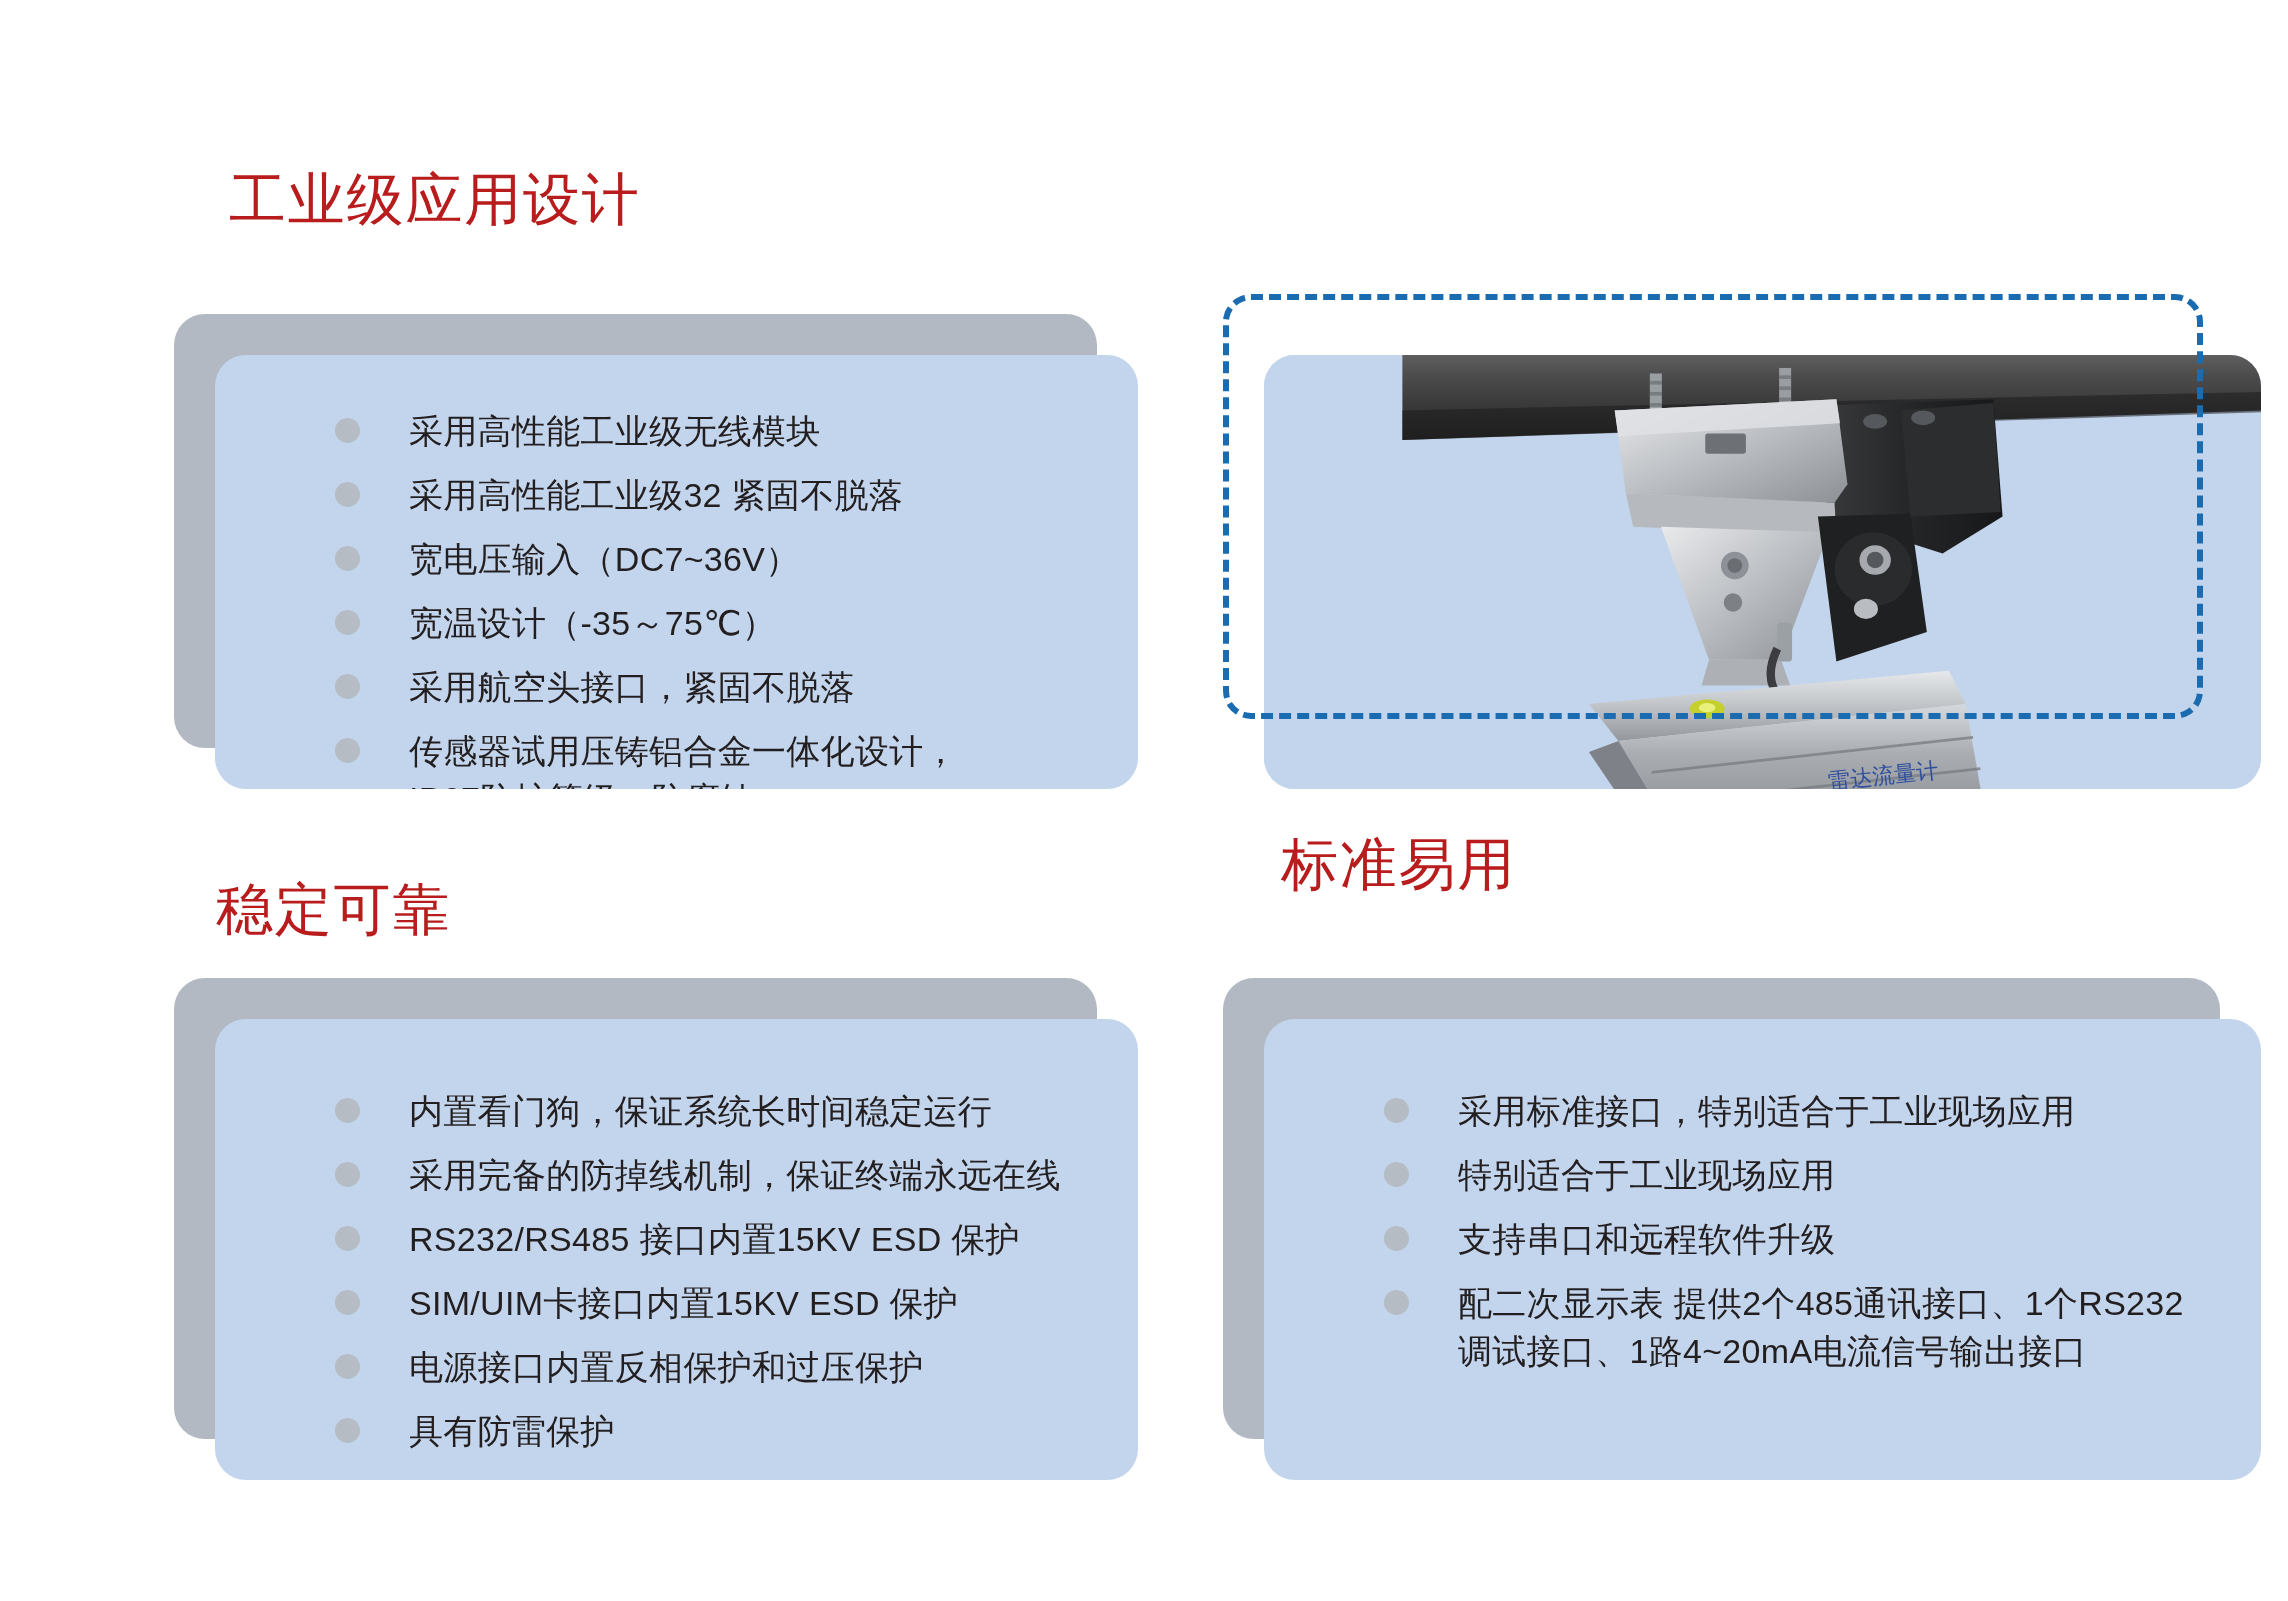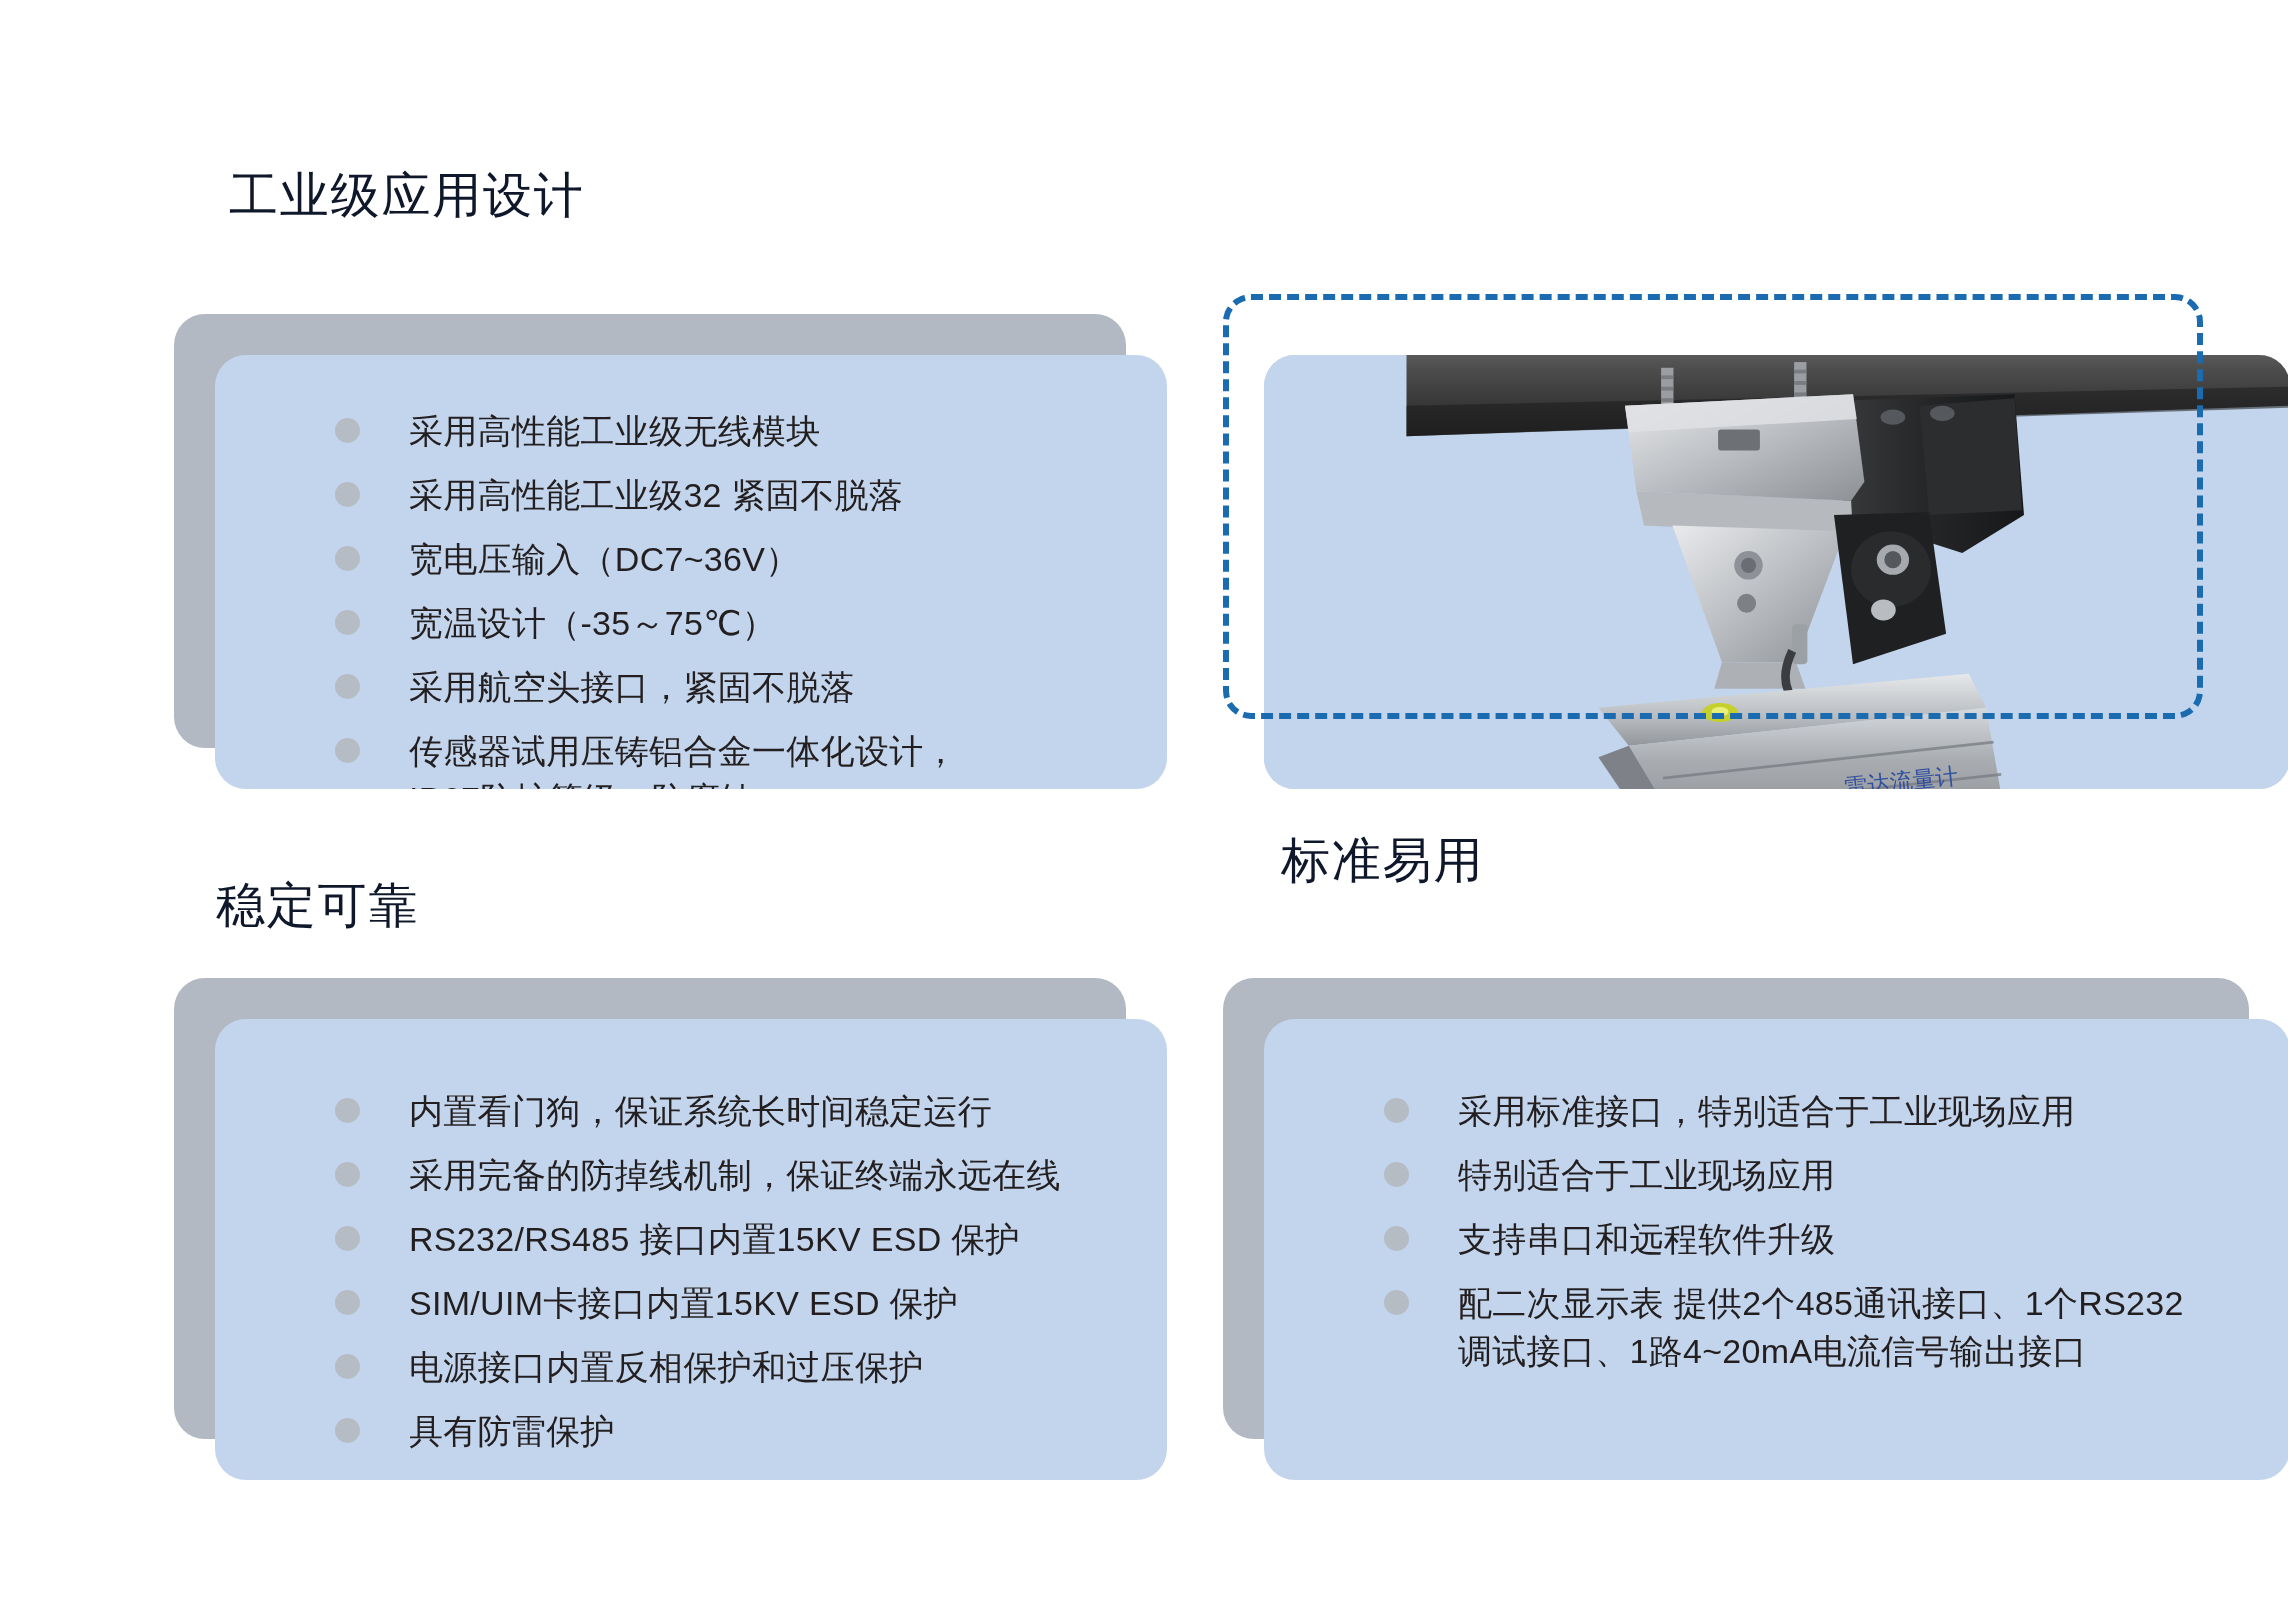--- a/index.html
+++ b/index.html
@@ -8,33 +8,33 @@
     background:#ffffff;
     font-family:"Liberation Sans","DejaVu Sans",sans-serif;
     overflow:hidden;
     position:relative;
   }
   .page{position:absolute;inset:0;}
 
   
   .heading{
     position:absolute;
-    color:#0f172a;
-    font-size:49px;
+    color:#b91c1c;
+    font-size:57px;
     letter-spacing:1.8px;
     font-weight:400;
     white-space:nowrap;
     line-height:1;
   }
   #heading-industrial{left:229px;top:171px;}
   #heading-stable{left:216px;top:881px;}
   #heading-standard{left:1281px;top:836px;text-align:center;}
 
   
-  .card{position:absolute;padding-left:29px;}
+  .card{position:absolute;}
   .card .plate{
     position:absolute;left:0;top:0;
     width:100%;height:100%;
     background:#b2b9c2;
     border-radius:31px;
   }
   .card .face{
     position:absolute;
     left:41px;top:41px;
     width:100%;height:100%;

